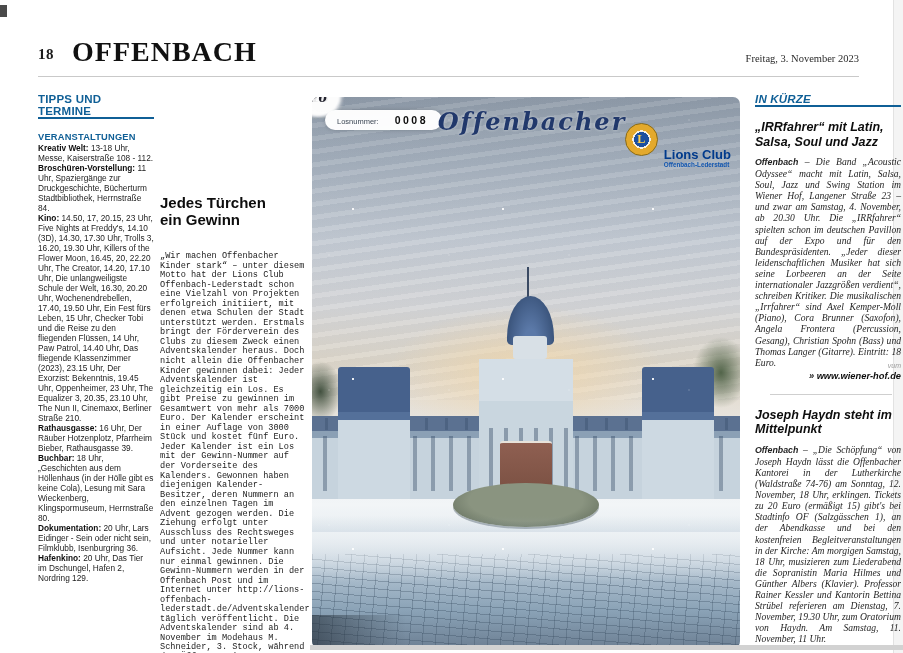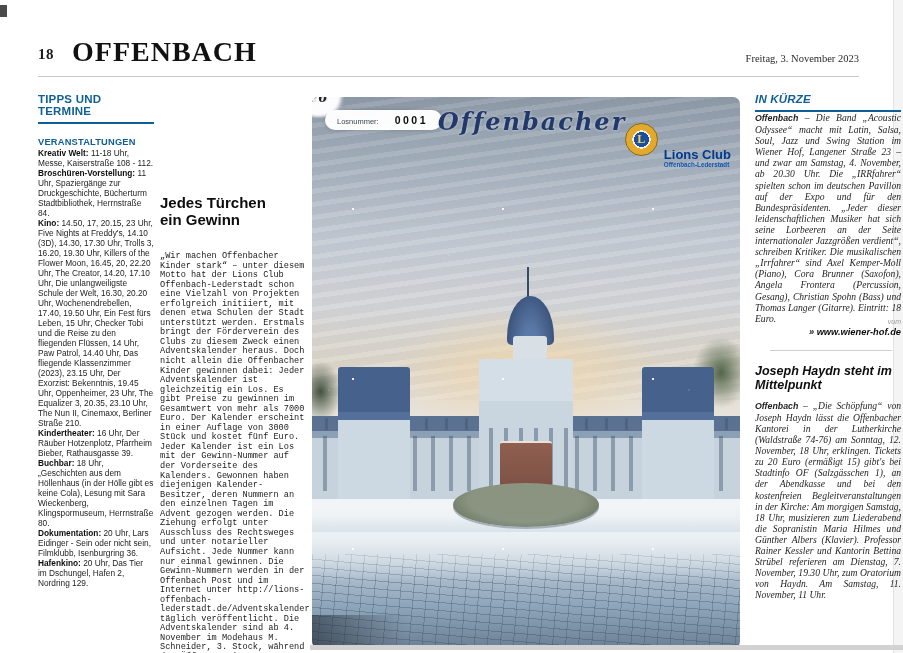--- a/index.html
+++ b/index.html
@@ -12,21 +12,21 @@
   
   .corner-mark { position:absolute; left:0; top:5px; width:7px; height:12px; background:#4a4a4a; }
   .pagenum { position:absolute; left:38px; top:46px; font-family:"Liberation Serif",serif; font-weight:bold; font-size:15px; letter-spacing:.5px; }
   .section-title { position:absolute; left:72px; top:36px; margin:0; font-family:"Liberation Serif",serif; font-weight:bold; font-size:28px; letter-spacing:1px; color:#111; }
   .page-date { position:absolute; right:44px; top:53px; font-family:"Liberation Serif",serif; font-size:10.5px; color:#2a2a2a; }
   .header-rule { position:absolute; left:38px; right:44px; top:76px; height:1px; background:#c9c9c9; }
   .edge-line { position:absolute; left:893px; top:0; width:1px; height:100%; background:#e2e2e2; }
   .edge-shade { position:absolute; left:894px; top:0; width:9px; height:100%; background:#f4f4f4; }
 
   
-  .col-header { font-weight:bold; font-size:11.5px; letter-spacing:.2px; color:#0f5f96; border-bottom:2px solid #0f5f96; padding-bottom:5px; }
+  .col-header { font-weight:bold; font-size:11.5px; letter-spacing:.2px; color:#0f5f96; border-bottom:2px solid #0f5f96; }
 
   
   .left-col { position:absolute; left:38px; top:93px; width:116px; }
   .sub-head { margin:13px 0 1px; font-size:9.3px; font-weight:bold; color:#0f5f96; letter-spacing:.2px; }
   .event { margin:0; font-size:8.3px; line-height:10px; color:#222; }
   .event b { color:#0d0d0d; }
 
   
   .article-col { position:absolute; left:160px; top:194px; width:149px; }
   .article-col h2 { margin:0 0 24px; font-size:15px; line-height:17px; color:#0d0d0d; }
@@ -103,27 +103,27 @@
 <span class="page-date">Freitag, 3. November 2023</span>
 <div class="header-rule"></div>
 <div class="edge-shade"></div>
 <div class="edge-line"></div>
 
 <aside class="left-col">
   <div class="col-header">TIPPS UND TERMINE</div>
   <h3 class="sub-head">VERANSTALTUNGEN</h3>
   <div>
 
-      <p class="event"><b>Kreativ Welt:</b><span> 11-18 Uhr, Messe, Kaiserstraße 108 - 112.</span></p>
+      <p class="event"><b>Kreativ Welt:</b><span> 13-18 Uhr, Messe, Kaiserstraße 108 - 112.</span></p>
 
       <p class="event"><b>Broschüren-Vorstellung:</b><span> 11 Uhr, Spaziergänge zur Druckgeschichte, Bücherturm Stadtbibliothek, Herrnstraße 84.</span></p>
 
       <p class="event"><b>Kino:</b><span> 14.50, 17, 20.15, 23 Uhr, Five Nights at Freddy's, 14.10 (3D), 14.30, 17.30 Uhr, Trolls 3, 16.20, 19.30 Uhr, Killers of the Flower Moon, 16.45, 20, 22.20 Uhr, The Creator, 14.20, 17.10 Uhr, Die unlangweiligste Schule der Welt, 16.30, 20.20 Uhr, Wochenendrebellen, 17.40, 19.50 Uhr, Ein Fest fürs Leben, 15 Uhr, Checker Tobi und die Reise zu den fliegenden Flüssen, 14 Uhr, Paw Patrol, 14.40 Uhr, Das fliegende Klassenzimmer (2023), 23.15 Uhr, Der Exorzist: Bekenntnis, 19.45 Uhr, Oppenheimer, 23 Uhr, The Equalizer 3, 20.35, 23.10 Uhr, The Nun II, Cinemaxx, Berliner Straße 210.</span></p>
 
-      <p class="event"><b>Kindertheater:</b><span> 16 Uhr, Der Räuber Hotzenplotz, Pfarrheim Bieber, Rathausgasse 39.</span></p>
+      <p class="event"><b>Rathausgasse:</b><span> 16 Uhr, Der Räuber Hotzenplotz, Pfarrheim Bieber, Rathausgasse 39.</span></p>
 
       <p class="event"><b>Buchbar:</b><span> 18 Uhr, „Geschichten aus dem Höllenhaus (in der Hölle gibt es keine Cola), Lesung mit Sara Wieckenberg, Klingspormuseum, Herrnstraße 80.</span></p>
 
 
 
       <p class="event"><b>Dokumentation:</b><span> 20 Uhr, Lars Eidinger - Sein oder nicht sein, Filmklubb, Isenburgring 36.</span></p>
 
       <p class="event"><b>Hafenkino:</b><span> 20 Uhr, Das Tier im Dschungel, Hafen 2, Nordring 129.</span></p>
     </div>
 
@@ -154,21 +154,21 @@
   <div class="fountain-back"></div>
   <div class="garden"></div>
   <div class="cobbles"></div>
   <div class="cobble-grid"></div>
   <div class="cobble-fade"></div>
   <div class="corner-dark"></div>
   <div class="snow"></div>
 
   <div class="los">
     <span class="los-label">Losnummer:</span>
-    <span class="los-value">0001</span>
+    <span class="los-value">0008</span>
   </div>
 
   <div class="ptitle">
     <div class="pt1">Offenbacher</div>
   </div>
 
   <div class="lions">
     <span class="lions-emblem">
         <span class="lions-l">L</span>
       </span>
@@ -227,20 +227,21 @@
       <div class="door" style="left: 65.7%; top: 94.6%;">18</div>
 
       <div class="door" style="left: 90%; top: 91.3%;">6</div>
     </div>
 </figure>
 
 <aside class="right-col">
   <div class="col-header">IN KÜRZE</div>
 
   <article>
+    <h2>„IRRfahrer“ mit Latin, Salsa, Soul und Jazz</h2>
     <p class="body"><b class="lead">Offenbach</b><span> – Die Band „Acoustic Odyssee“ macht mit Latin, Salsa, Soul, Jazz und Swing Station im Wiener Hof, Langener Straße 23 – und zwar am Samstag, 4. November, ab 20.30 Uhr. Die „IRRfahrer“ spielten schon im deutschen Pavillon auf der Expo und für den Bundespräsidenten. „Jeder dieser leidenschaftlichen Musiker hat sich seine Lorbeeren an der Seite internationaler Jazzgrößen verdient“, schreiben Kritiker. Die musikalischen „Irrfahrer“ sind Axel Kemper-Moll (Piano), Cora Brunner (Saxofon), Angela Frontera (Percussion, Gesang), Christian Spohn (Bass) und Thomas Langer (Gitarre). Eintritt: 18 Euro.</span><span class="byline">vum</span></p>
     <a class="weblink" href="#">» www.wiener-hof.de</a>
   </article>
 
   <hr class="divider">
 
   <article>
     <h2>Joseph Haydn steht im Mittelpunkt</h2>
     <p class="body"><b class="lead">Offenbach</b><span> – „Die Schöpfung“ von Joseph Haydn lässt die Offenbacher Kantorei in der Lutherkirche (Waldstraße 74-76) am Sonntag, 12. November, 18 Uhr, erklingen. Tickets zu 20 Euro (ermäßigt 15) gibt's bei Stadtinfo OF (Salzgässchen 1), an der Abendkasse und bei den kostenfreien Begleitveranstaltungen in der Kirche: Am morgigen Samstag, 18 Uhr, musizieren zum Liederabend die Sopranistin Maria Hilmes und Günther Albers (Klavier). Professor Rainer Kessler und Kantorin Bettina Strübel referieren am Dienstag, 7. November, 19.30 Uhr, zum Oratorium von Haydn. Am Samstag, 11. November, 11 Uhr.</span></p>
   </article>

